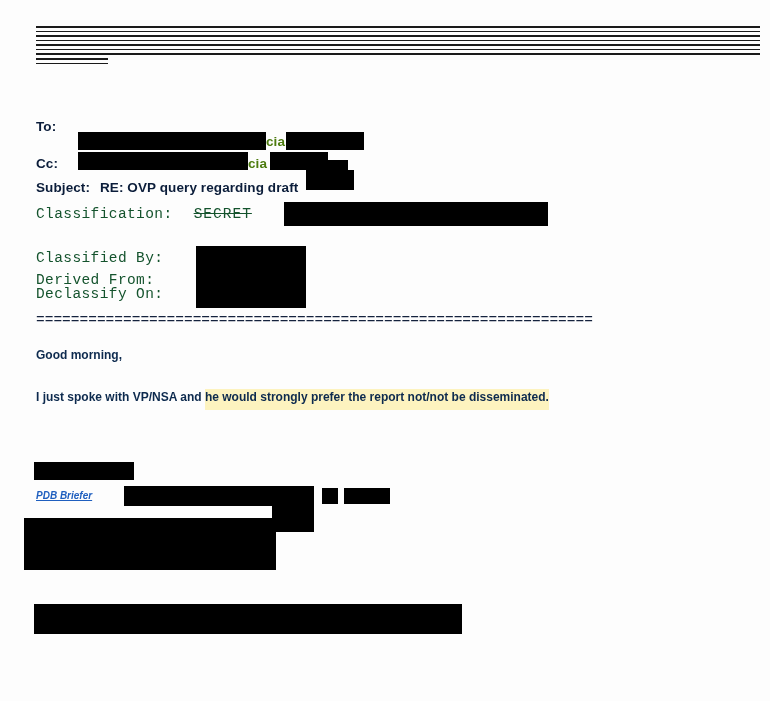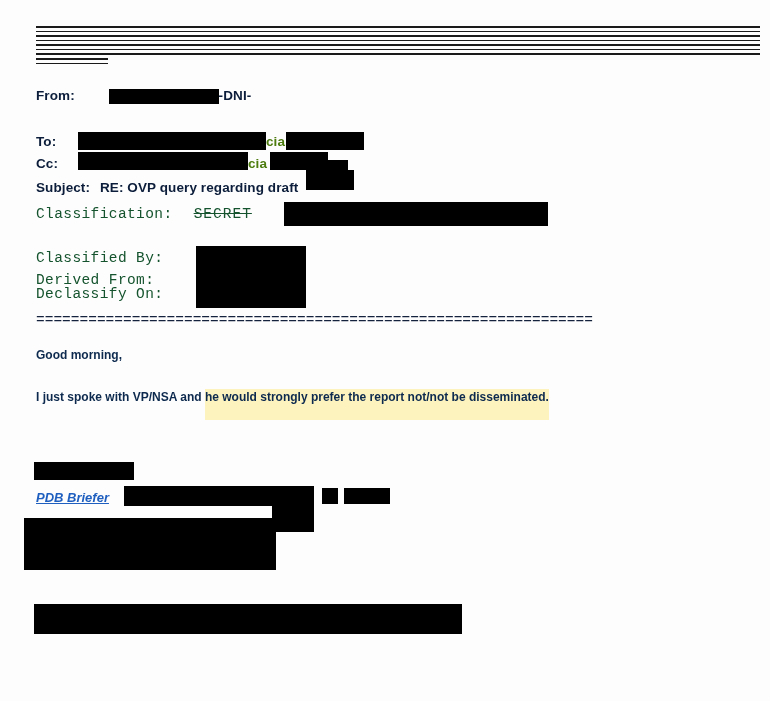--- a/index.html
+++ b/index.html
@@ -94,27 +94,27 @@
   .para {
     position: absolute;
     left: 36px;
     font-size: 12px;
     font-weight: bold;
     color: #0d2a4e;
     white-space: nowrap;
   }
   .hl {
     background: #fdf3bf;
-    padding: 1px 0 16px 0;
+    padding: 1px 0 6px 0;
   }
 
   .sig {
     position: absolute;
     left: 36px;
-    font-size: 13px;
+    font-size: 10px;
     font-weight: bold;
     font-style: italic;
     color: #1f5fbf;
     text-decoration: underline;
     white-space: nowrap;
   }
 </style>
 </head>
 <body>
 
@@ -125,27 +125,23 @@
     <div class="rule-line thin"></div>
     <div class="rule-line"></div>
     <div class="rule-line thin"></div>
     <div class="rule-line"></div>
     <div class="rule-line thin"></div>
     <div class="rule-line"></div>
     <div class="rule-line short"></div>
     <div class="rule-line short thin"></div>
   </div>
 
-  <div class="hdr" style="top:88px;">
-    <span class="lbl">From:</span>
-    <span class="redact" style="width:110px;height:15px;margin-left:30px;"></span><span class="val">-DNI-</span>
-  </div>
 
 
-  <div class="hdr" style="top:134px;">
+  <div class="hdr" style="top:119px;">
     <span class="lbl">To:</span>
   </div>
   <div class="redact-blk" style="left:78px;top:132px;width:188px;height:18px;"></div>
   <div class="redact-blk" style="left:286px;top:132px;width:78px;height:18px;"></div>
   <div class="hdr" style="left:266px;top:134px;">
     <span class="link">cia</span>
   </div>
 
   <div class="hdr" style="top:156px;">
     <span class="lbl">Cc:</span>

